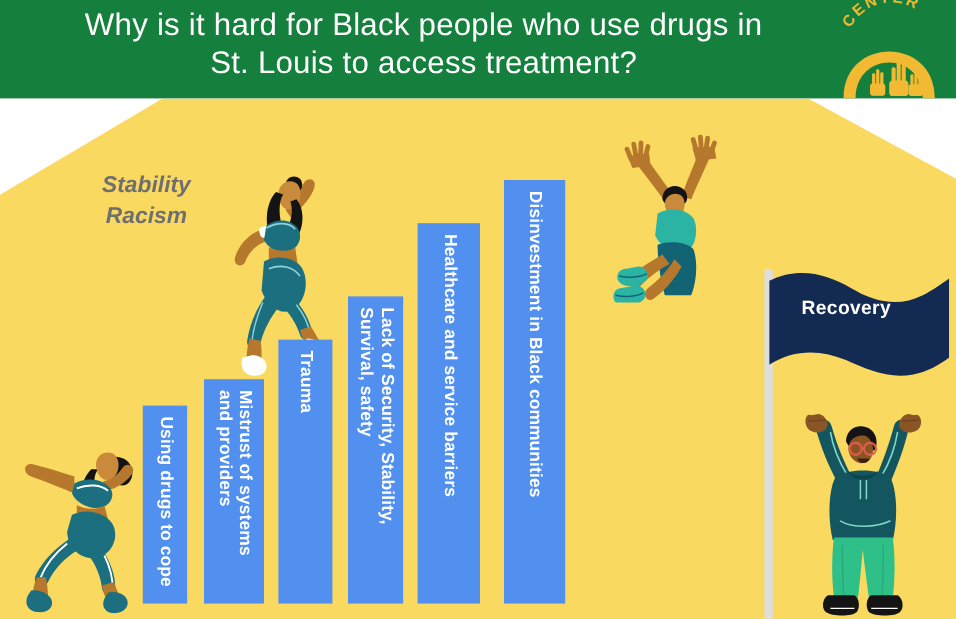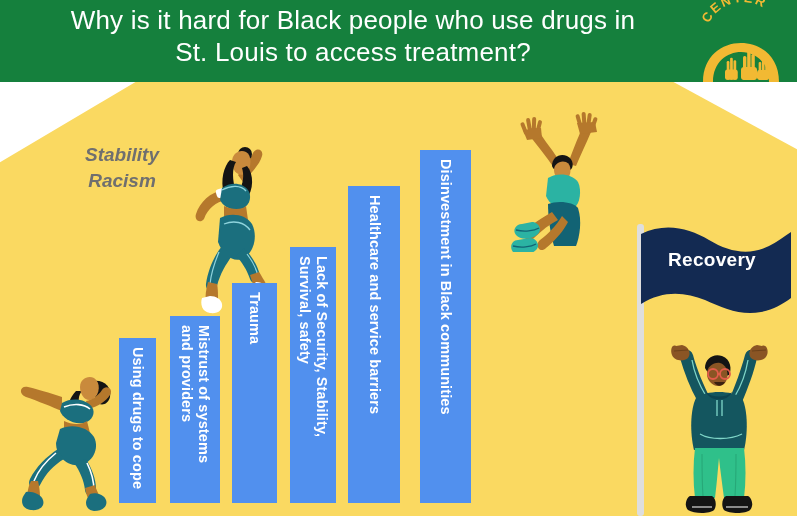--- a/index.html
+++ b/index.html
@@ -107,21 +107,21 @@
     left: 641px;
     top: 226px;
     width: 150px;
     height: 112px;
   }
   #flag-label {
     position: absolute;
     left: 668px;
     top: 249px;
     color: #ffffff;
-    font-size: 19px;
+    font-size: 16px;
     font-weight: bold;
     letter-spacing: .3px;
   }
 
   
   .person { position: absolute; }
 </style>
 </head>
 <body>
 

